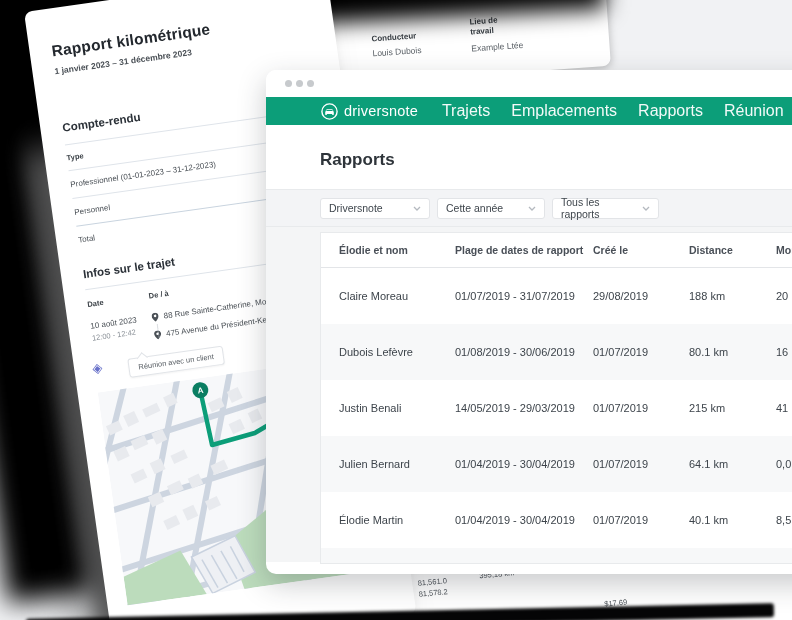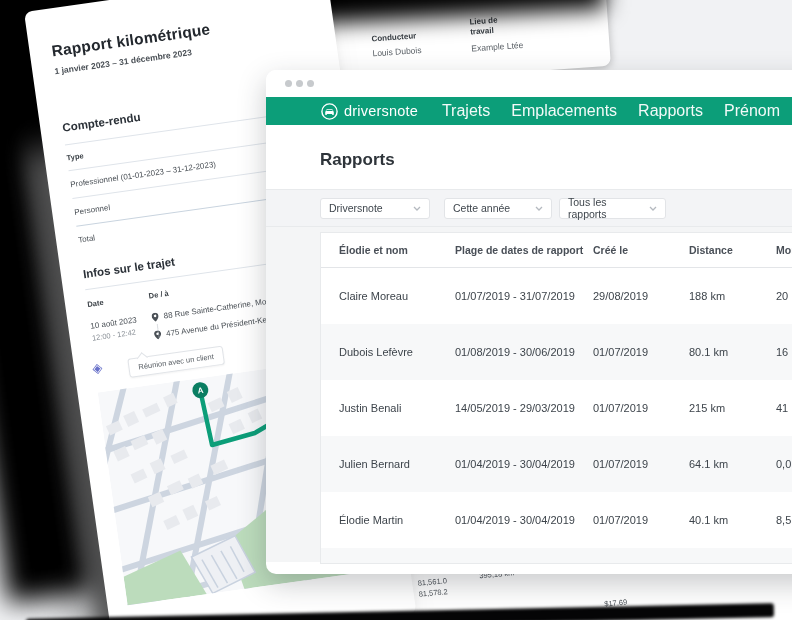--- a/index.html
+++ b/index.html
@@ -68,21 +68,21 @@
   .brand-name{font-size:14.5px;margin-left:6px;letter-spacing:.2px;}
   .nav-items{display:flex;margin-left:24px;}
   .nav-item{font-size:16px;color:rgba(255,255,255,0.95);margin-right:21px;cursor:pointer;}
   .head-band{height:64px;background:#fff;flex:0 0 auto;}
   .page-title{margin:25px 0 0 54px;font-size:17px;font-weight:bold;color:#2e343a;}
   .filter-band{height:38px;background:#f3f4f6;border-top:1px solid #e8eaec;border-bottom:1px solid #e8eaec;
     display:flex;align-items:center;padding-left:54px;box-sizing:border-box;flex:0 0 auto;}
   .select{height:19px;background:#fff;border:1px solid #e2e4e7;border-radius:3px;display:flex;
     align-items:center;justify-content:space-between;padding:0 8px;margin-right:7px;font-size:10.5px;
     color:#3f464d;cursor:pointer;}
-  .sel-1{width:92px;}.sel-2{width:90px;margin-left:7px;}.sel-3{width:89px;}
+  .sel-1{width:92px;}.sel-2{width:90px;}.sel-3{width:89px;}
   .chev{display:flex;align-items:center;margin-left:8px;}
   .content{background:#f4f5f6;height:335px;flex:0 0 auto;}
   .card{margin:5px 0 0 54px;width:506px;height:330px;background:#fff;border:1px solid #e8eaec;
     box-sizing:content-box;overflow:hidden;}
   .t-head,.t-row{display:grid;grid-template-columns:116px 138px 96px 87px 51px;padding-left:18px;align-items:center;}
   .t-head{height:34px;border-bottom:1px solid #e3e5e8;}
   .t-head span{font-size:10.5px;font-weight:bold;color:#494f57;white-space:nowrap;}
   .t-row{height:56px;cursor:pointer;}
   .t-row span{font-size:11px;color:#3d444b;white-space:nowrap;}
   .t-row.alt{background:#f7f8f9;}
@@ -237,21 +237,21 @@
           <circle cx="8.5" cy="8.5" r="7.6" fill="none" stroke="#ffffff" stroke-width="1.4"></circle>
           <path d="M4.2 9.2l1-2.4c.2-.4.5-.6.9-.6h4.8c.4 0 .7.2.9.6l1 2.4v2.2c0 .3-.2.5-.5.5h-.7c-.3 0-.5-.2-.5-.5v-.4H5.9v.4c0 .3-.2.5-.5.5h-.7c-.3 0-.5-.2-.5-.5V9.2z" fill="#ffffff"></path>
           <rect x="5.4" y="7" width="6.2" height="1" fill="#0C9E79"></rect>
         </svg>
         <span class="brand-name">driversnote</span>
       </div>
       <div class="nav-items">
         <span class="nav-item">Trajets</span>
         <span class="nav-item">Emplacements</span>
         <span class="nav-item">Rapports</span>
-        <span class="nav-item">Prénom</span>
+        <span class="nav-item">Réunion</span>
       </div>
     </div>
 
     <div class="head-band">
       <div class="page-title">Rapports</div>
     </div>
 
     <div class="filter-band">
       <div class="select sel-1">
         <span>Driversnote</span>

